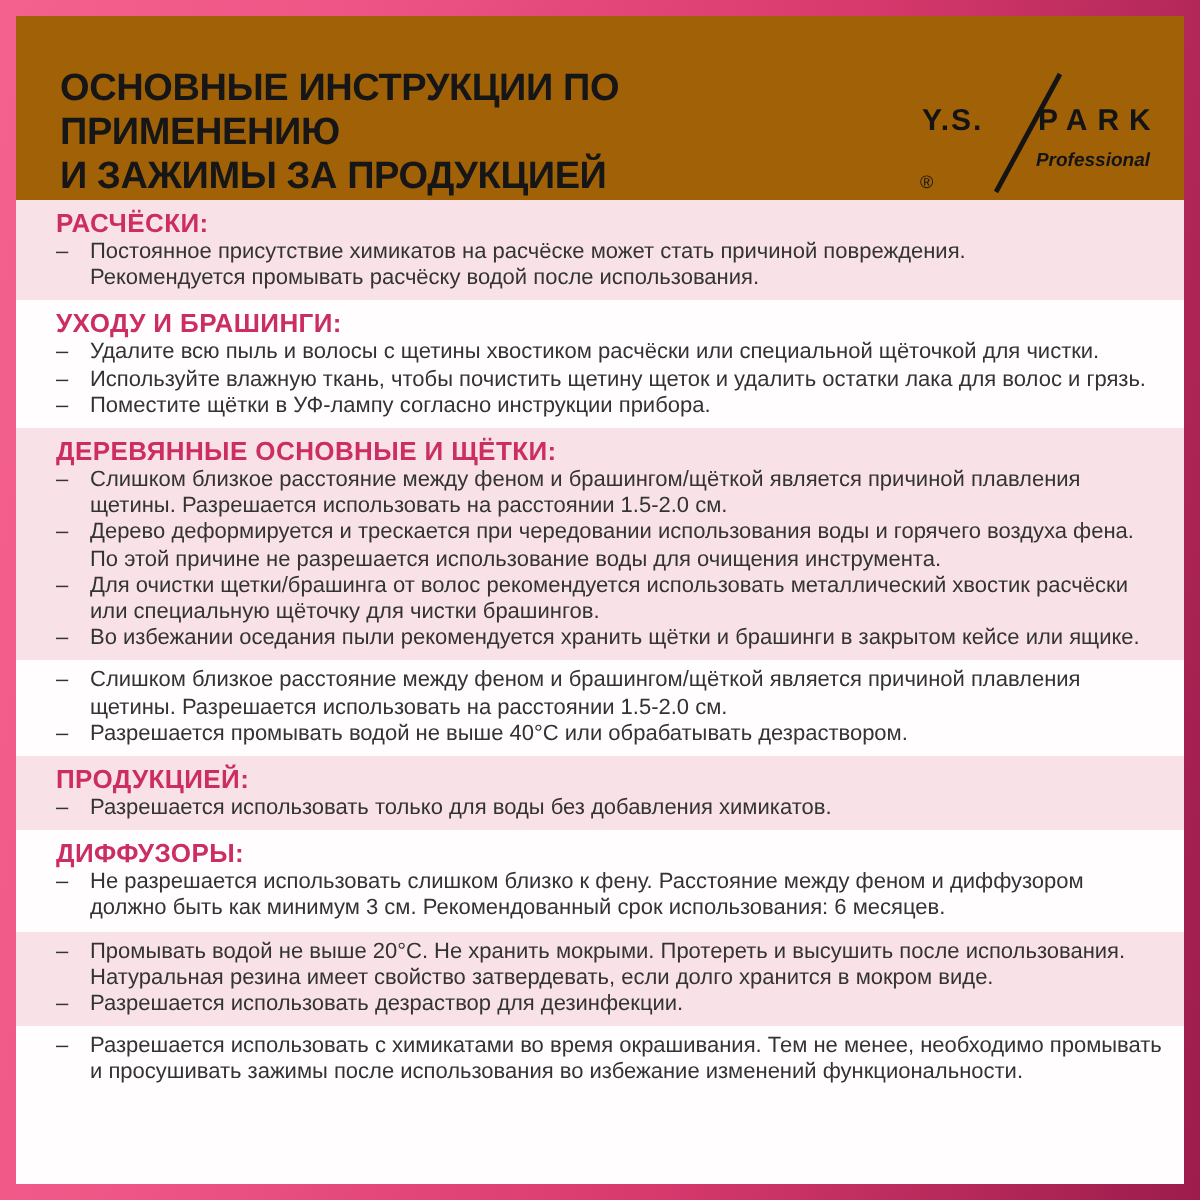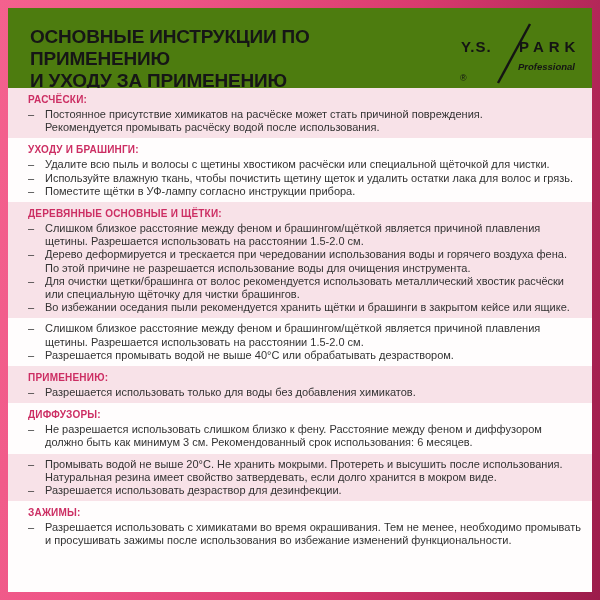--- a/index.html
+++ b/index.html
@@ -15,43 +15,43 @@
     background:linear-gradient(100deg,#f4618e 0%, #ee5586 25%, #d93a6e 60%, #9c1c4b 100%);
   }
   .inner{
     width:100%;height:100%;
     background:#fff;
     display:flex;flex-direction:column;
     overflow:hidden;
   }
   header{
     box-sizing:border-box;
-    height:80px;flex:none;
-    background:#4d7c0f;
-    display:flex;justify-content:space-between;align-items:center;
+    height:92px;flex:none;
+    background:#a16207;
+    display:flex;justify-content:space-between;align-items:flex-end;
     padding:15px 14px 0 22px;
   }
   .title{
     font-size:19px;font-weight:bold;color:#161616;
     line-height:22px;letter-spacing:-0.2px;
     padding-top:6px;
   }
   .logo{flex:none;margin-top:-2px;}
   .logo .lg{font-weight:bold;font-size:15px;fill:#141414;letter-spacing:1px;}
   .logo .park{letter-spacing:5px;}
   .logo .prof{font-weight:bold;font-style:italic;font-size:9.5px;fill:#141414;}
   .logo .reg{font-size:9px;fill:#141414;}
   main{flex:1;display:flex;flex-direction:column;}
   .sec{box-sizing:border-box;padding:4px 8px 4px 20px;}
   .sec:last-child{flex:1;}
   .stripe-pink{background:var(--stripe-pink);}
   .stripe-white{background:var(--stripe-white);}
   .sec h2{
     margin:0 0 1px 0;
-    font-size:10px;line-height:15px;
+    font-size:13px;line-height:15px;
     color:var(--crimson);
     letter-spacing:0.2px;
   }
   .sec ul{margin:0;padding:0;list-style:none;}
   .sec li{display:flex;align-items:flex-start;}
   .dash{
     flex:none;width:17px;
     font-size:11px;line-height:13.2px;color:var(--body);
   }
   .btext{
@@ -62,21 +62,21 @@
 </style>
 </head>
 <body>
 
 <div class="frame">
   <div class="inner">
 
     <header>
       <div class="title">
         <div>ОСНОВНЫЕ ИНСТРУКЦИИ ПО ПРИМЕНЕНИЮ</div>
-        <div>И УХОДУ ЗА ПРИМЕНЕНИЮ</div>
+        <div>И ЗАЖИМЫ ЗА ПРОДУКЦИЕЙ</div>
       </div>
       <svg class="logo" viewBox="0 0 126 64" width="126" height="64">
         <line x1="46" y1="60" x2="78" y2="1" stroke="#141414" stroke-width="2.4"></line>
         <text x="9" y="29" class="lg">Y.S.</text>
         <text x="67" y="29" class="lg park">PARK</text>
         <text x="123" y="47" text-anchor="end" class="prof">Professional</text>
         <text x="8" y="58" class="reg">®</text>
       </svg>
     </header>
 
@@ -139,21 +139,21 @@
               <span class="btext">Слишком близкое расстояние между феном и брашингом/щёткой является причиной плавления
 щетины. Разрешается использовать на расстоянии 1.5-2.0 см.</span>
             </li>
             <li>
               <span class="dash">–</span>
               <span class="btext">Разрешается промывать водой не выше 40°С или обрабатывать дезраствором.</span>
             </li>
           </ul>
         </section>
         <section class="sec stripe-pink">
-          <h2>ПРИМЕНЕНИЮ:</h2>
+          <h2>ПРОДУКЦИЕЙ:</h2>
           <ul>
             <li>
               <span class="dash">–</span>
               <span class="btext">Разрешается использовать только для воды без добавления химикатов.</span>
             </li>
           </ul>
         </section>
         <section class="sec stripe-white">
           <h2>ДИФФУЗОРЫ:</h2>
           <ul>
@@ -171,21 +171,20 @@
               <span class="btext">Промывать водой не выше 20°С. Не хранить мокрыми. Протереть и высушить после использования.
 Натуральная резина имеет свойство затвердевать, если долго хранится в мокром виде.</span>
             </li>
             <li>
               <span class="dash">–</span>
               <span class="btext">Разрешается использовать дезраствор для дезинфекции.</span>
             </li>
           </ul>
         </section>
         <section class="sec stripe-white">
-          <h2>ЗАЖИМЫ:</h2>
           <ul>
             <li>
               <span class="dash">–</span>
               <span class="btext">Разрешается использовать с химикатами во время окрашивания. Тем не менее, необходимо промывать
 и просушивать зажимы после использования во избежание изменений функциональности.</span>
             </li>
           </ul>
         </section>
       </main>
 

